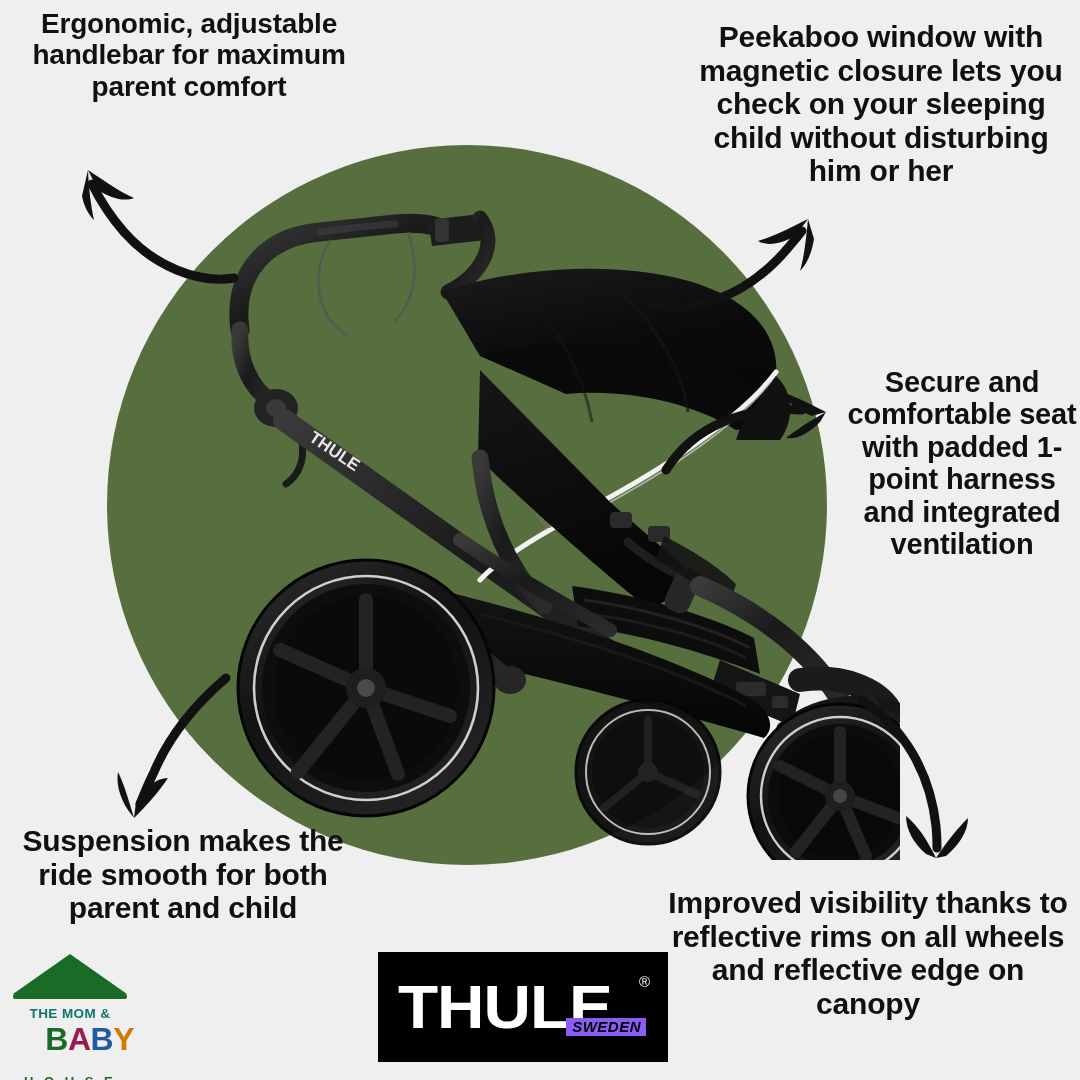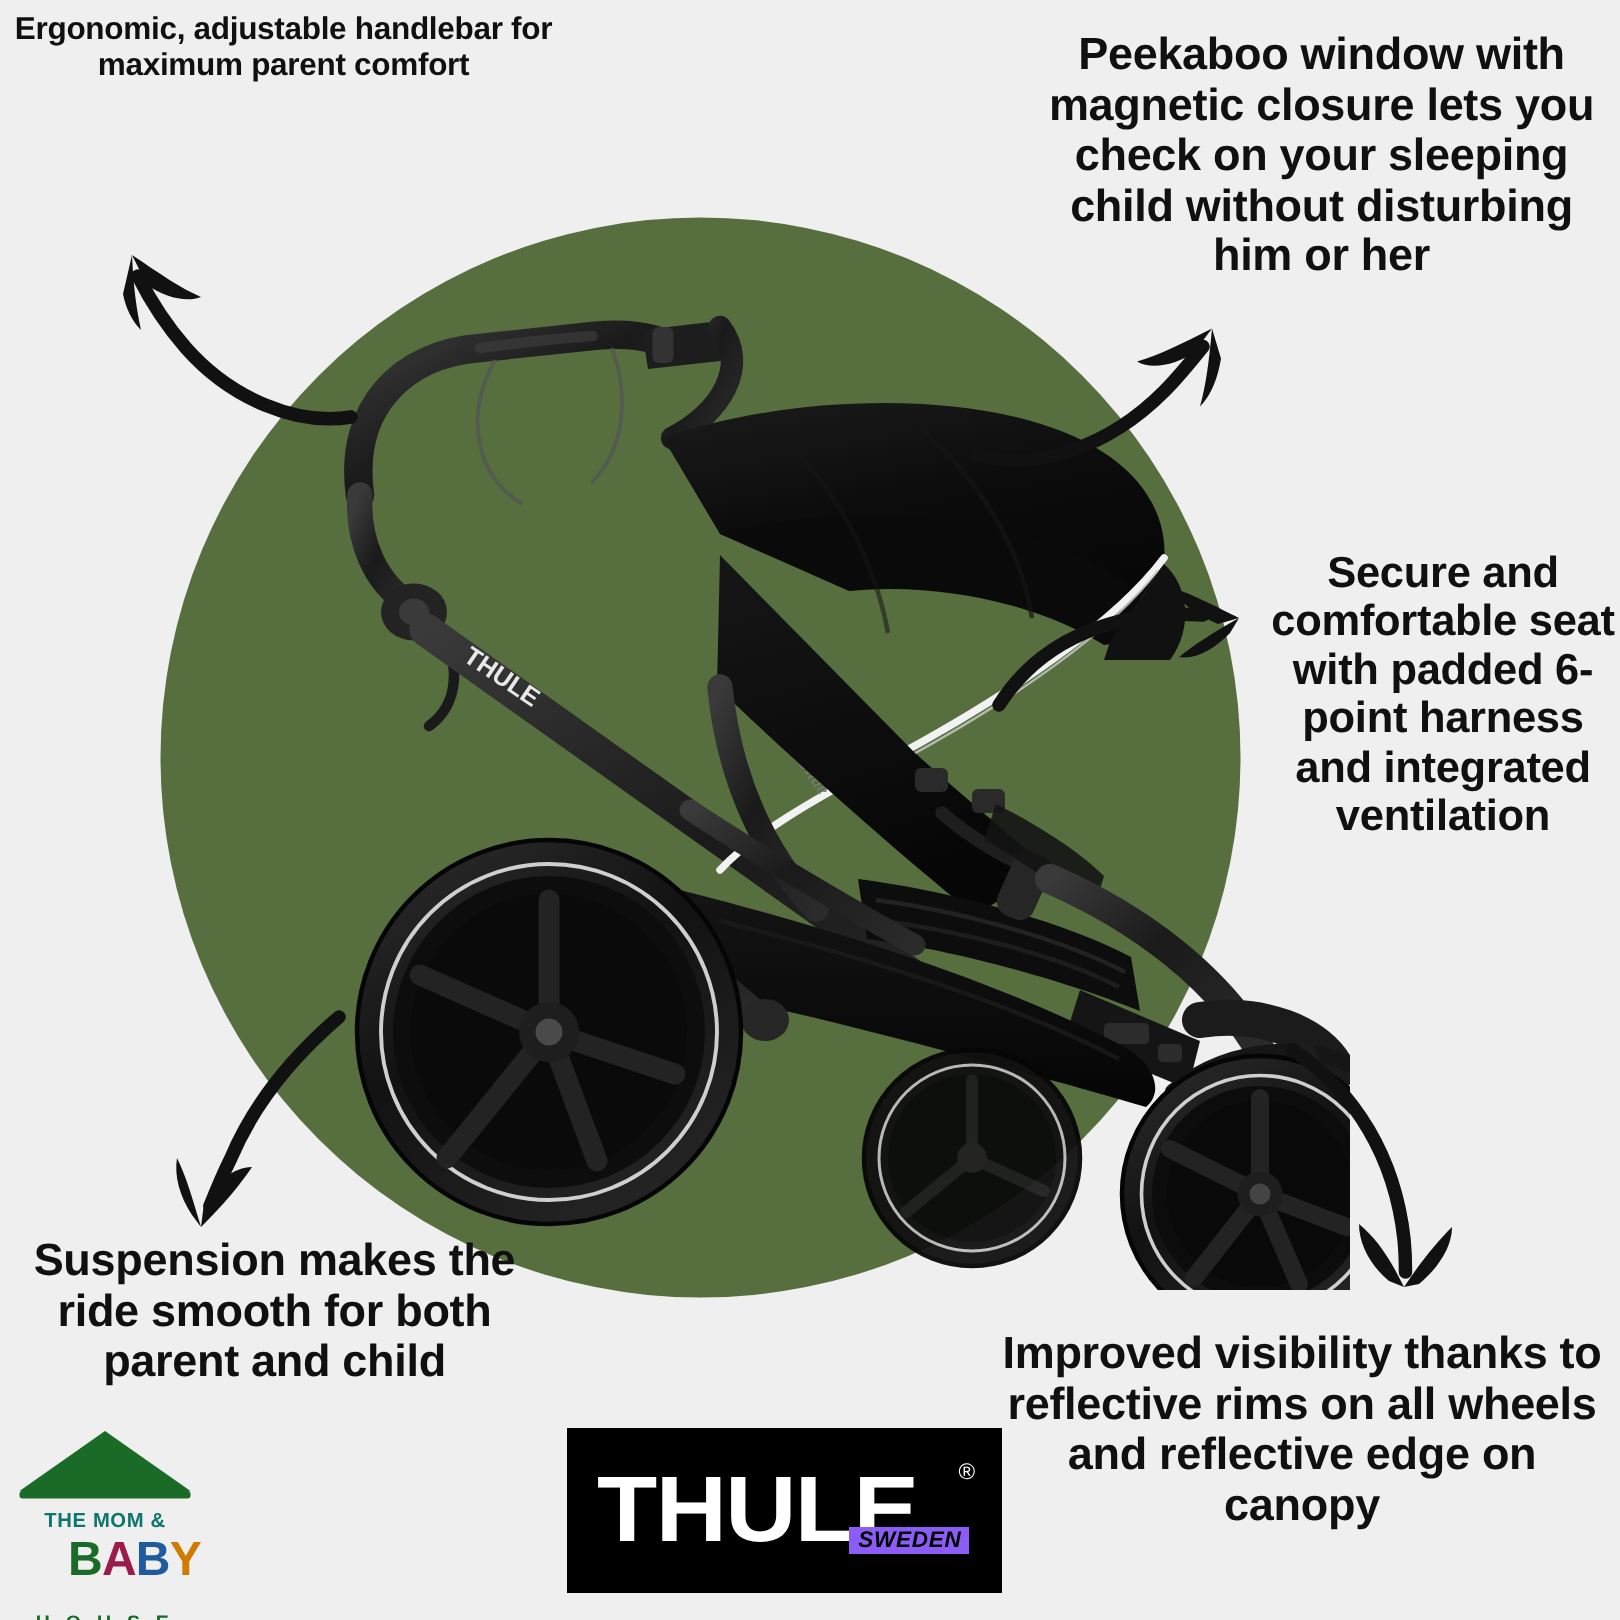--- a/index.html
+++ b/index.html
@@ -24,21 +24,21 @@
   
   .callout{
     position:absolute;
     text-align:center;
     font-weight:600;
     line-height:1.12;
     letter-spacing:-0.2px;
     color:#101010;
     white-space:pre-line;
   }
-  #callout-handlebar{ left:0px;   top:8px;   width:378px; font-size:21px; }
+  #callout-handlebar{ left:0px;   top:8px;   width:378px; font-size:28px; }
   #callout-peekaboo { left:690px; top:20px;  width:382px; font-size:30px; }
   #callout-seat     { left:846px; top:366px; width:232px; font-size:29px; }
   #callout-suspension{left:2px;   top:824px; width:362px; font-size:30px; }
   #callout-visibility{left:660px; top:886px; width:416px; font-size:30px; }
 
   
   .arrow{ position:absolute; }
   .arrow svg{ display:block; overflow:visible; }
 
   #arrow-handlebar  { left:58px;  top:148px; }
@@ -307,21 +307,21 @@
       <circle cx="660" cy="656" r="15" fill="#1e1e1e"></circle>
       <circle cx="660" cy="656" r="7" fill="#444"></circle>
     </g>
   </svg>
 </div>
 
 <div class="callout" id="callout-handlebar">Ergonomic, adjustable handlebar for maximum parent comfort</div>
 
 <div class="callout" id="callout-peekaboo">Peekaboo window with magnetic closure lets you check on your sleeping child without disturbing him or her</div>
 
-<div class="callout" id="callout-seat">Secure and comfortable seat with padded 6-point harness and integrated ventilation</div>
+<div class="callout" id="callout-seat">Secure and comfortable seat with padded 1-point harness and integrated ventilation</div>
 
 <div class="callout" id="callout-suspension">Suspension makes the ride smooth for both parent and child</div>
 
 <div class="callout" id="callout-visibility">Improved visibility thanks to reflective rims on all wheels and reflective edge on canopy</div>
 
 <div class="arrow" id="arrow-handlebar">
   <svg width="190" height="150" viewBox="0 0 190 150">
     <path d="M176 130 C 140 136, 96 118, 66 84 C 52 68, 42 52, 34 36" fill="none" stroke="#111" stroke-width="9" stroke-linecap="round"></path>
     <path d="M30 22 C 31 44, 33 58, 36 72 C 30 66, 26 58, 24 48 Z" fill="#111"></path>
     <path d="M30 22 C 48 34, 62 44, 76 50 C 66 54, 52 50, 40 42 Z" fill="#111"></path>

